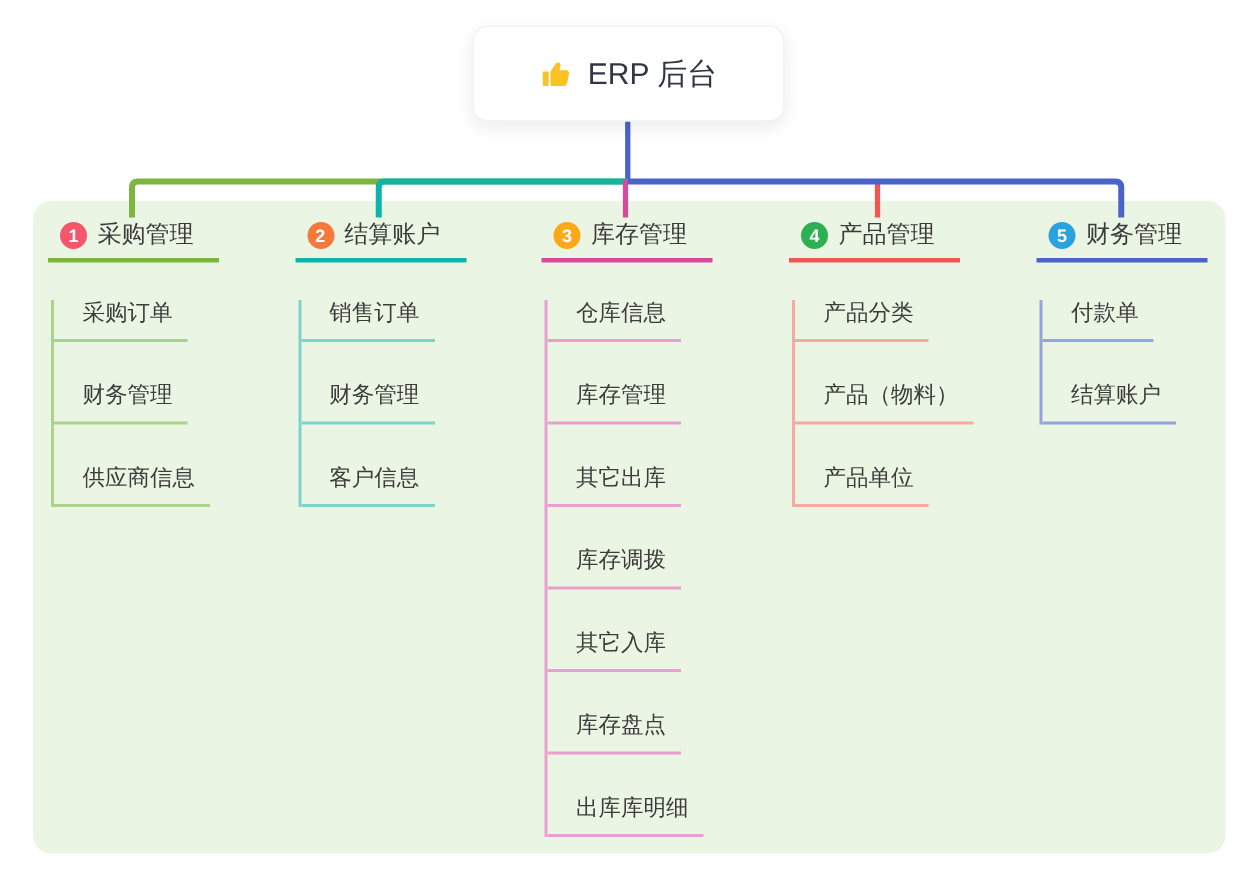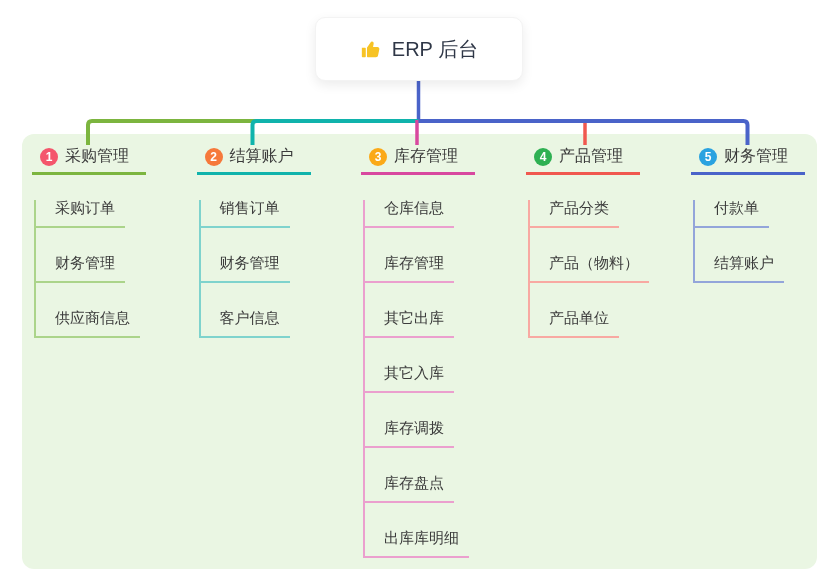--- a/index.html
+++ b/index.html
@@ -115,22 +115,22 @@
 
     <div class="branch" style="left: 361px; --c: #d8489f; --cl: #eb9fce;">
       <div class="branch-header">
         <span class="badge" style="background: rgb(251, 169, 24);">3</span>
         <span class="branch-label">库存管理</span>
       </div>
       <div class="children">
           <div class="child">仓库信息</div>
           <div class="child">库存管理</div>
           <div class="child">其它出库</div>
+          <div class="child">库存调拨</div>
           <div class="child">其它入库</div>
-          <div class="child">库存调拨</div>
           <div class="child">库存盘点</div>
           <div class="child">出库库明细</div>
         </div>
     </div>
 
     <div class="branch" style="left: 526px; --c: #f0584f; --cl: #f8a9a2;">
       <div class="branch-header">
         <span class="badge" style="background: rgb(46, 176, 82);">4</span>
         <span class="branch-label">产品管理</span>
       </div>

